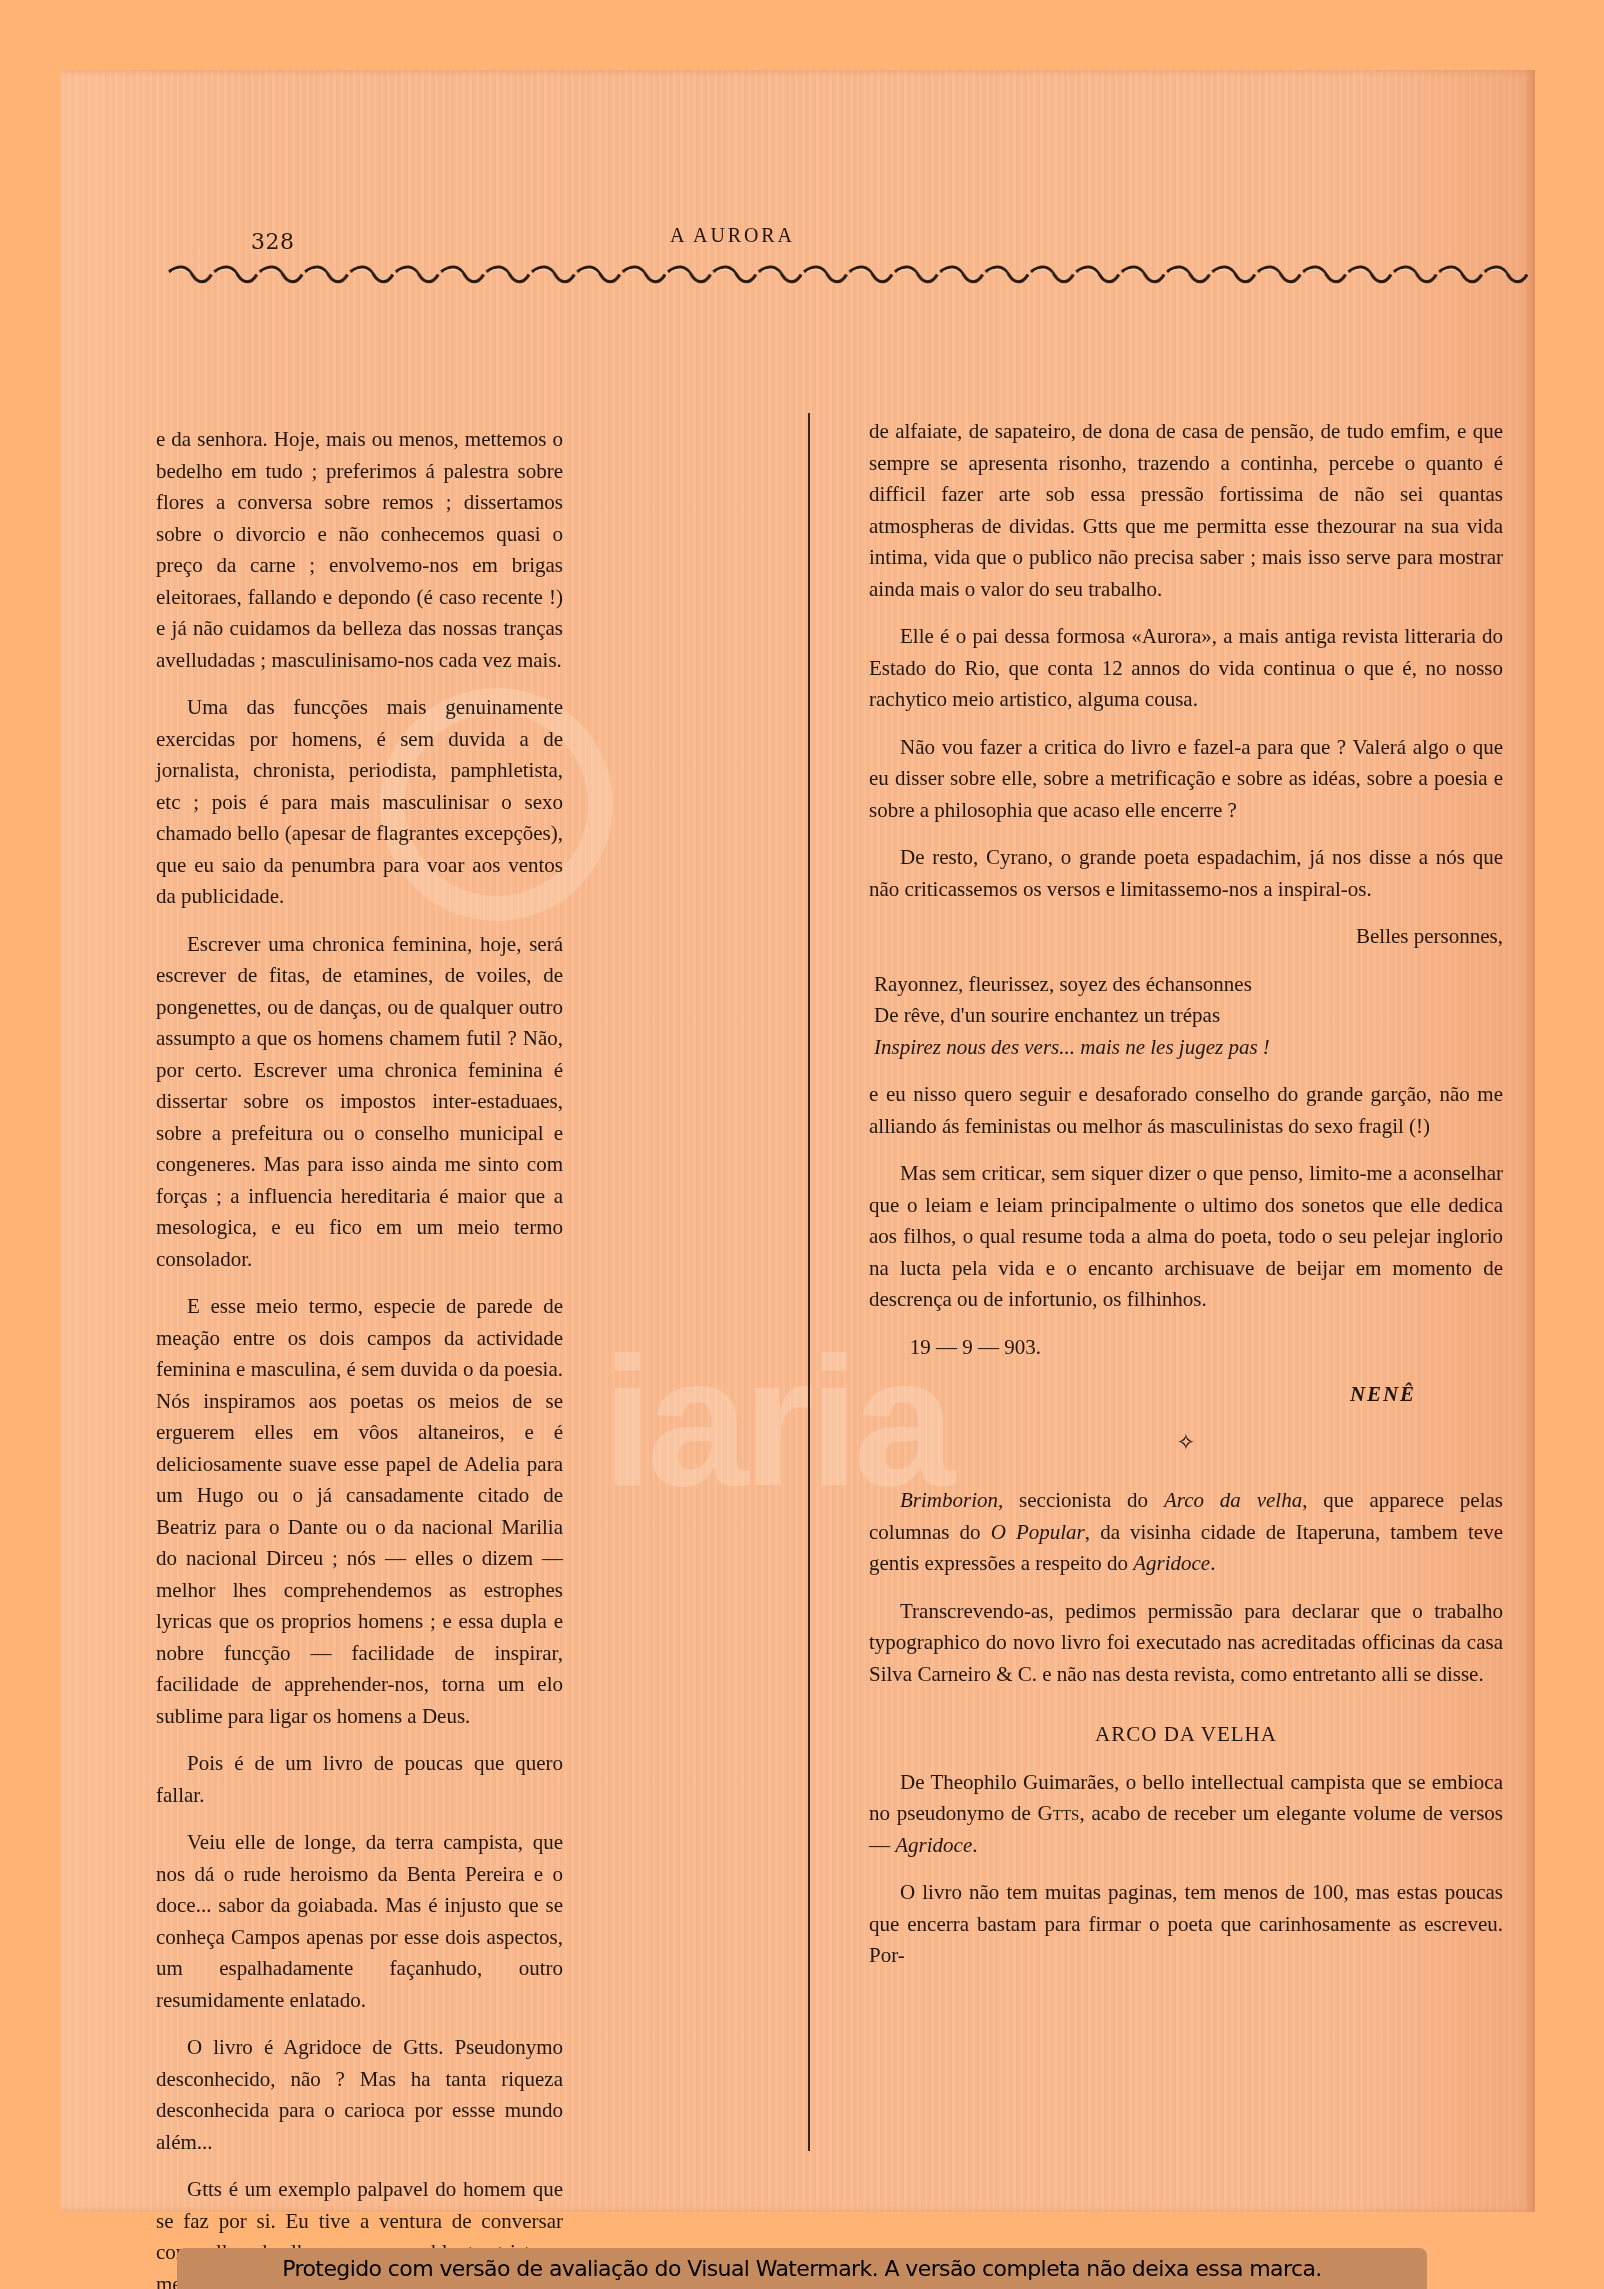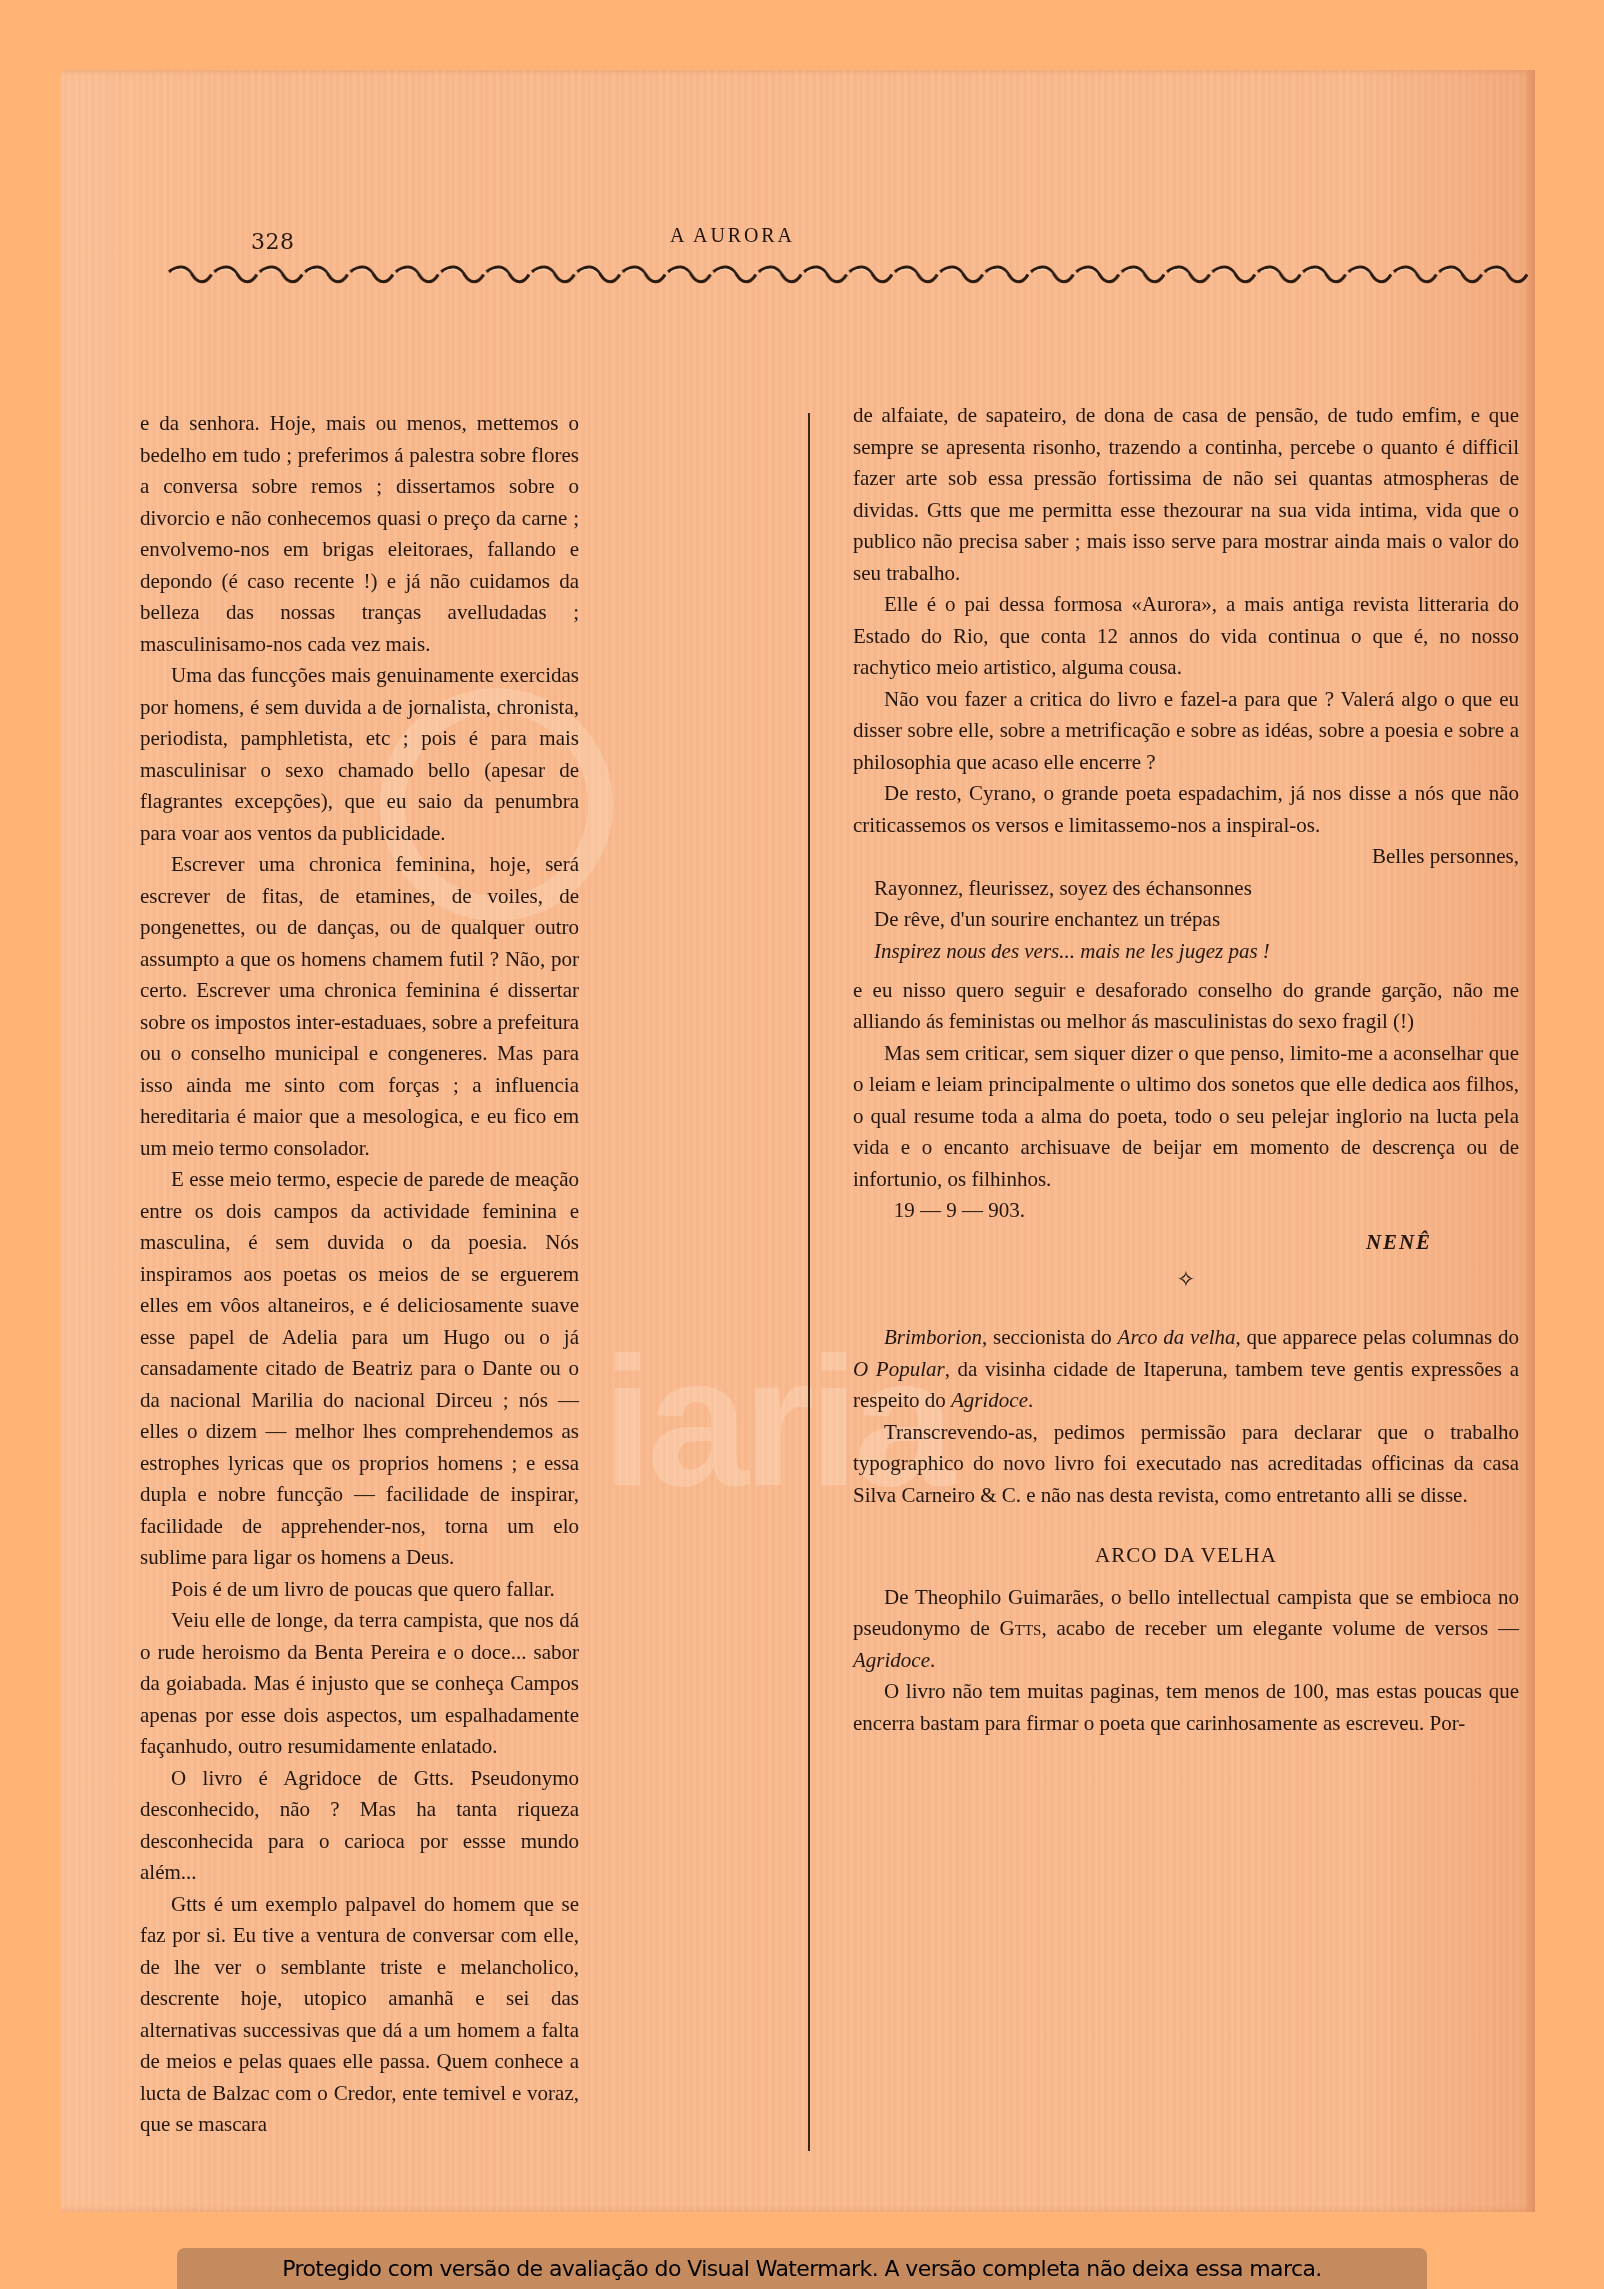--- a/index.html
+++ b/index.html
@@ -36,21 +36,21 @@
   .col {
     position: absolute;
     color: #22160e;
     font-size: 21px;
     line-height: 31.5px;
     text-align: justify;
     font-family: "Liberation Serif", "DejaVu Serif", serif;
   }
   .col-left { left: 79px; top: 338px; width: 439px; }
   .col-right { left: 792px; top: 330px; width: 666px; }
-  .col p { margin: 0; text-indent: 31px; }
+  .col p { margin: 16px; text-indent: 31px; }
   .col p.noindent { text-indent: 0; }
   .col-divider {
     position: absolute; left: 747px; top: 343px;
     width: 1.9px; height: 1738px; background: #3a2618;
   }
   .col-left p { font-size: 21px; }
   .verse-right { text-align: right; margin: 7.7px 0 5.8px 0; }
   .verse { margin: 0 0 7.7px 21px; text-indent: 0; }
   .verse span { display: block; text-align: left; }
   .verse .italic { font-style: italic; }

